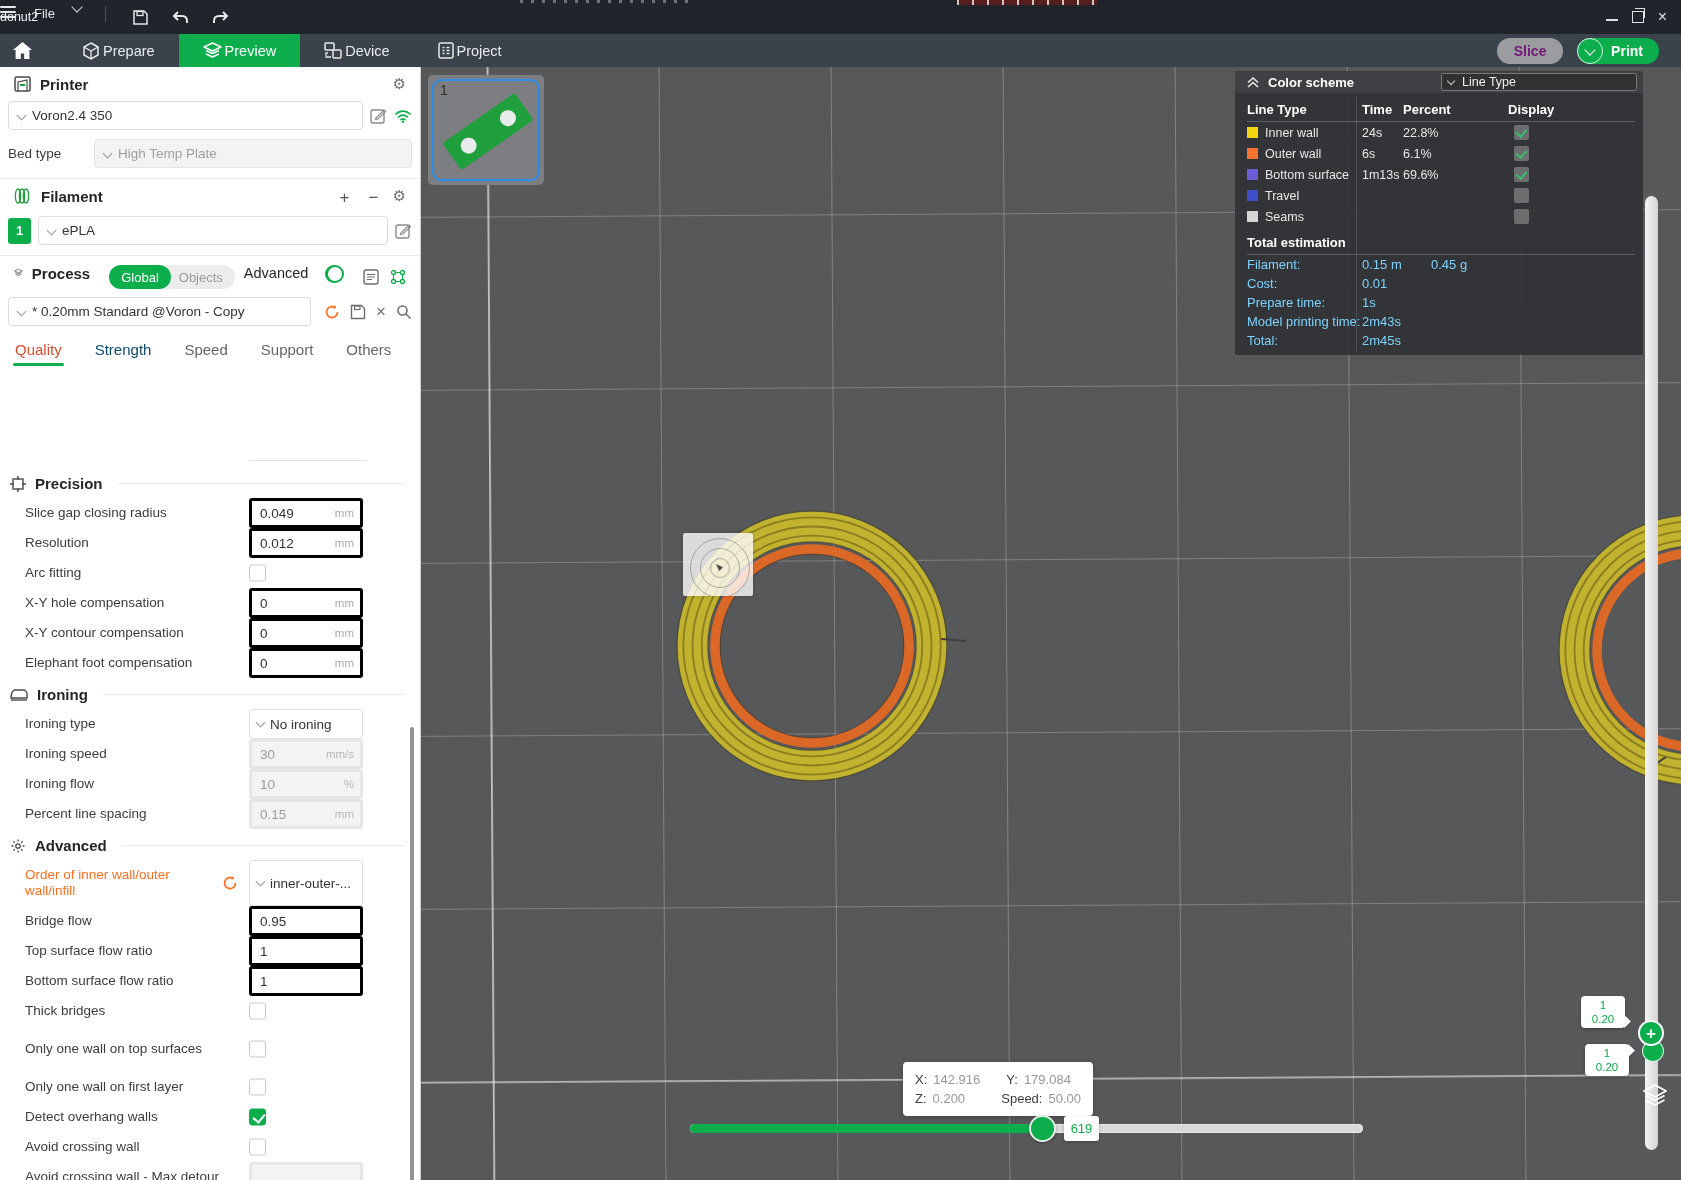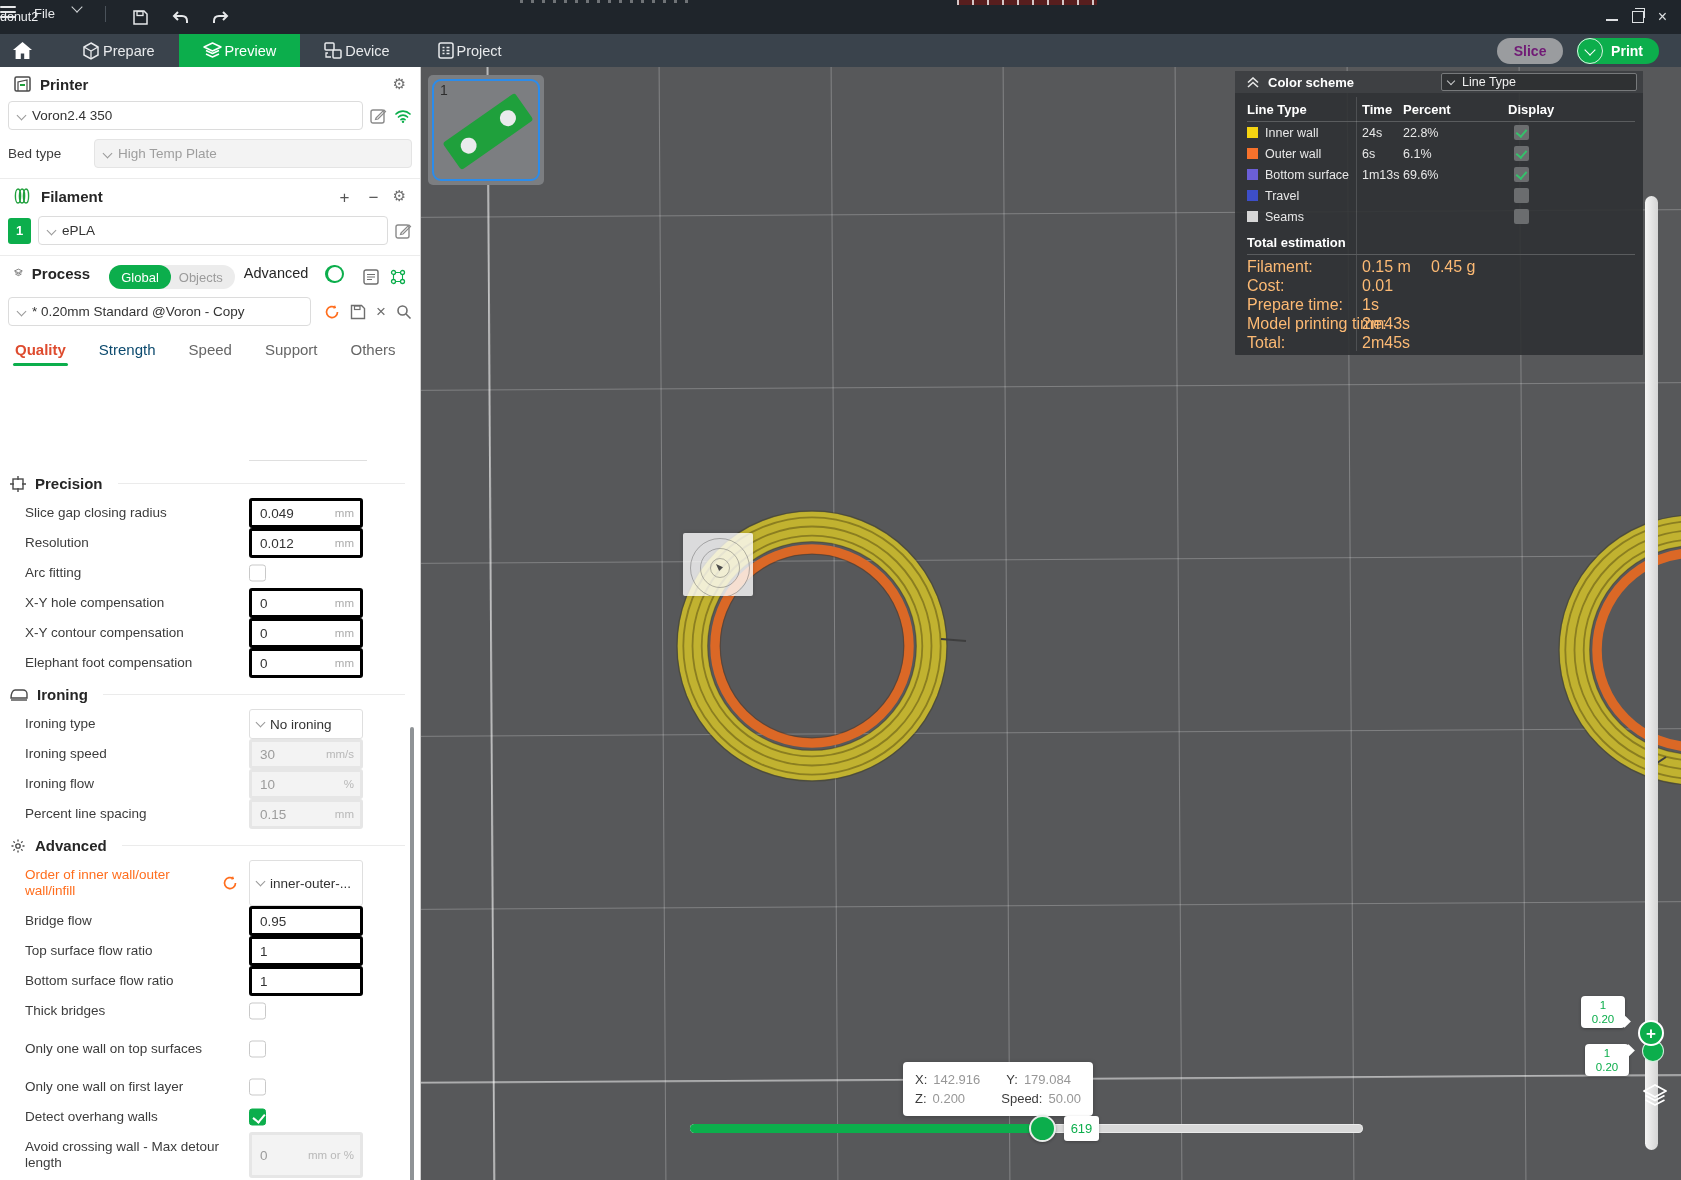--- a/index.html
+++ b/index.html
@@ -71,21 +71,21 @@
             padding:0 12px;font-size:13px}
   .scope .o{color:#9B9B9B;padding:0 12px 0 8px;font-size:13px}
   .advlbl{margin-left:auto;font-size:14.5px;color:#262626}
   .toggle{width:36px;height:18px;background:#0CAE4C;border-radius:9px;position:relative;margin:0 4px 0 8px}
   .toggle i{position:absolute;right:2px;top:2px;width:14px;height:14px;background:#fff;border-radius:50%}
   .proc-icons{display:flex;align-items:center;gap:11px;margin-left:6px}
   .preset-icons{display:flex;align-items:center;gap:10px;margin-left:6px;flex:none}
 
   .ptabs{display:flex;align-items:flex-end;gap:0;padding:12px 0 0 15px;height:28px}
   .ptab{margin-right:33px;font-size:15px;color:#666;position:relative;padding-bottom:8px}
-  .ptab.active{color:#DE4B2E;font-weight:bold}
+  .ptab.active{color:#DE4B2E;font-weight:normal}
   .ptab.active:after{content:"";position:absolute;left:-2px;right:-2px;bottom:0;height:3px;
                      background:#0CAE4C;border-radius:2px}
   .ptab.modified{color:#0c4a6e}
 
   .settings{position:absolute;left:0;top:388px;right:1px;bottom:0;overflow:hidden;padding-top:2px}
   .cutline{position:relative;height:10px}
   .cutline i{position:absolute;left:249px;width:118px;top:3px;border-top:1px solid #DFDFDF}
   .sec-header{display:flex;align-items:center;gap:9px;padding:8px 14px 6px 10px}
   .sec-header .stitle{font-weight:bold;font-size:15px;color:#262626}
   .sec-header .hr{flex:1;height:1px;background:#EBEBEB;margin-left:6px}
@@ -156,21 +156,21 @@
   .cp-row{height:21px;display:flex;align-items:center;font-size:12.5px}
   .cp-sw{width:11px;height:11px;margin-right:7px;flex:none}
   .cp-name{width:97px;white-space:nowrap;overflow:hidden}
   .cp-time{width:41px}.cp-pct{width:72px}
   .cp-disp{margin-left:39px;width:15px;height:15px;background:#6B6D6F;border-radius:2px;position:relative}
   .cp-disp.on:after{content:"";position:absolute;left:3.5px;top:1.5px;width:5px;height:8px;
       border-right:2px solid #35C06B;border-bottom:2px solid #35C06B;transform:rotate(40deg)}
   .cp-total{position:absolute;left:12px;right:8px;top:160px;height:23px;display:flex;align-items:center;
             font-weight:bold;font-size:13px;color:#fff;border-bottom:1px solid #5A5C5E}
   .cp-tbody{position:absolute;left:12px;right:8px;top:186px}
-  .cp-trow{height:19px;display:flex;align-items:center;font-size:16px;color:#fdba74}
+  .cp-trow{height:19px;display:flex;align-items:flex-start;font-size:13px;color:#7dd3fc}
   .cp-tl{width:115px;white-space:nowrap}
   .cp-tv{width:69px}.cp-tv2{}
 
   
   .tooltip{position:absolute;left:482px;top:995px;width:190px;height:54px;background:#fff;border-radius:4px;
            box-shadow:0 1px 5px rgba(0,0,0,.25);padding:8px 12px;box-sizing:border-box;font-size:13px}
   .tt-row{display:flex;gap:6px;line-height:19px}
   .tt-k{color:#3C3C3C}.tt-v{color:#979797}
   .tt-sp{width:14px}
 
@@ -563,20 +563,24 @@
         <span class="cb"></span>
       </div>
       <div class="srow">
         <span class="lbl">Only one wall on first layer</span>
         <span class="cb"></span>
       </div>
       <div class="srow">
         <span class="lbl">Detect overhang walls</span>
         <span class="cb checked"></span>
       </div>
+      <div class="srow">
+        <span class="lbl">Avoid crossing wall</span>
+        <span class="cb"></span>
+      </div>
       <div class="srow twoline">
         <span class="lbl">Avoid crossing wall - Max detour length</span>
         <div class="ctrl inp dis">
           <span class="v">0</span>
           <span class="u">mm or %</span>
         </div>
       </div>
     </div>
   <div class="panel-scroll"></div>
 </div>

